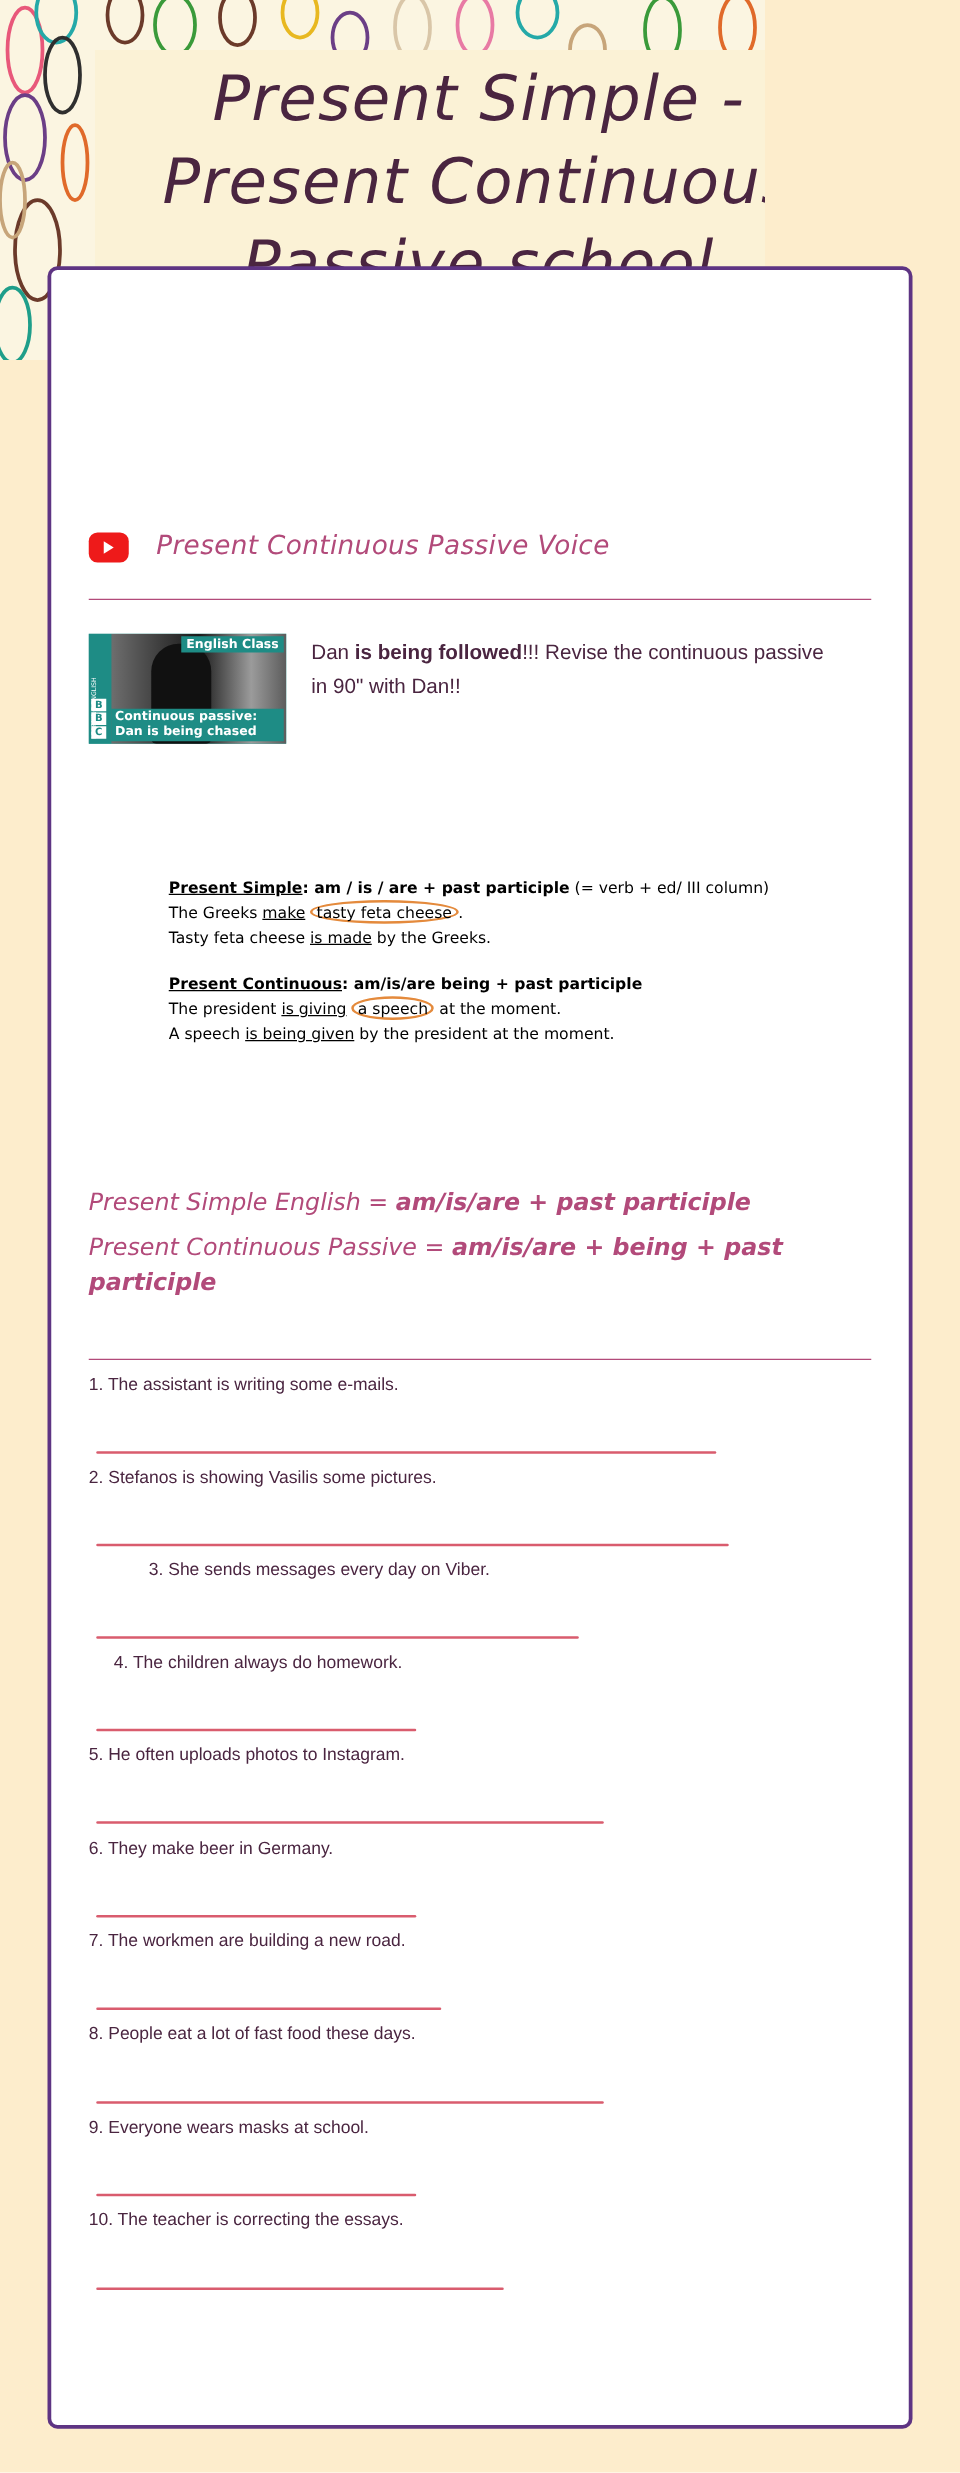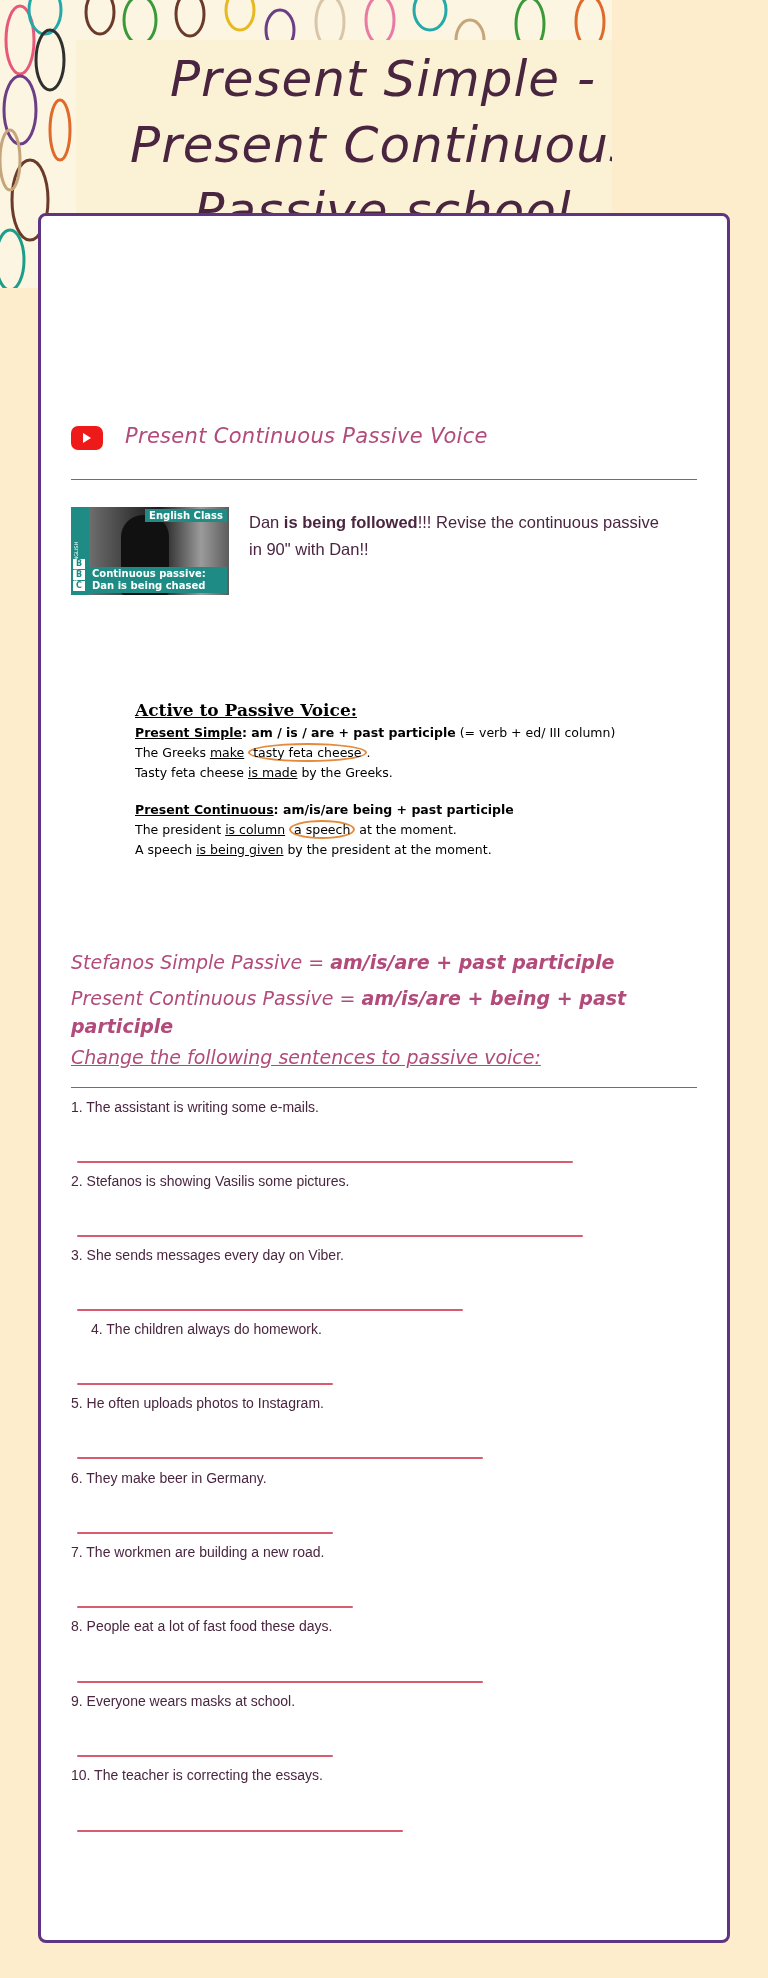--- a/index.html
+++ b/index.html
@@ -208,42 +208,40 @@
       <div class="tag">English Class</div>
       <div class="caption">
         <div>Continuous passive:</div>
         <div>Dan is being chased</div>
       </div>
     </div>
     <div class="video-desc"><span>Dan </span><b>is being followed</b><span>!!!  Revise the continuous passive in 90" with Dan!!</span></div>
   </div>
 
   <div class="worksheet" style="top:484px; left:94px; position:absolute;">
-    <div class="ws-heading">Active to Passive Voice:</div>
     <div class="ws-line"><span class="u b">Present Simple</span><span class="b">:  am / is / are + past participle</span><span> (= verb + ed/ III column)</span></div>
     <div class="ws-line"><span>The Greeks </span><span class="u">make</span> <span class="circle">tasty feta cheese</span><span>.</span></div>
     <div class="ws-line"><span>Tasty feta cheese </span><span class="u">is made</span><span> by the Greeks.</span></div>
     <div class="ws-gap"></div>
     <div class="ws-line"><span class="u b">Present Continuous</span><span class="b">: am/is/are being + past participle</span></div>
-    <div class="ws-line"><span>The president </span><span class="u">is column</span> <span class="circle">a speech</span><span> at the moment.</span></div>
+    <div class="ws-line"><span>The president </span><span class="u">is giving</span> <span class="circle">a speech</span><span> at the moment.</span></div>
     <div class="ws-line"><span>A speech </span><span class="u">is being given</span><span> by the president at the moment.</span></div>
   </div>
 
-  <div class="formula" style="top:732px;"><span>Stefanos Simple Passive = </span><b>am/is/are + past participle</b></div>
+  <div class="formula" style="top:732px;"><span>Present Simple English = </span><b>am/is/are + past participle</b></div>
   <div class="formula" style="top:768px;"><span>Present Continuous Passive = </span><b>am/is/are + being +  past participle</b></div>
-  <div class="instruction" style="top:830px;">Change the following sentences to passive voice:</div>
   <div class="divider" style="top:871px;"></div>
 
   <div class="question" style="top:883px;">1. The assistant is writing some e-mails.</div>
   <div class="answer-line" style="top:945px; width:496px;"></div>
 
   <div class="question" style="top:957px;">2. Stefanos is showing Vasilis some pictures.</div>
   <div class="answer-line" style="top:1019px; width:506px;"></div>
 
-  <div class="question" style="top:1031px;">3. She sends messages every day on Viber.</div>
+  <div class="question" style="top:1031px;margin-left:48px;">3. She sends messages every day on Viber.</div>
   <div class="answer-line" style="top:1093px; width:386px;"></div>
 
   <div class="question" style="top:1105px;margin-left:20px;">4. The children always do homework.</div>
   <div class="answer-line" style="top:1167px; width:256px;"></div>
 
   <div class="question" style="top:1179px;">5. He often uploads photos to Instagram.</div>
   <div class="answer-line" style="top:1241px; width:406px;"></div>
 
   <div class="question" style="top:1254px;">6. They make beer in Germany.</div>
   <div class="answer-line" style="top:1316px; width:256px;"></div>

